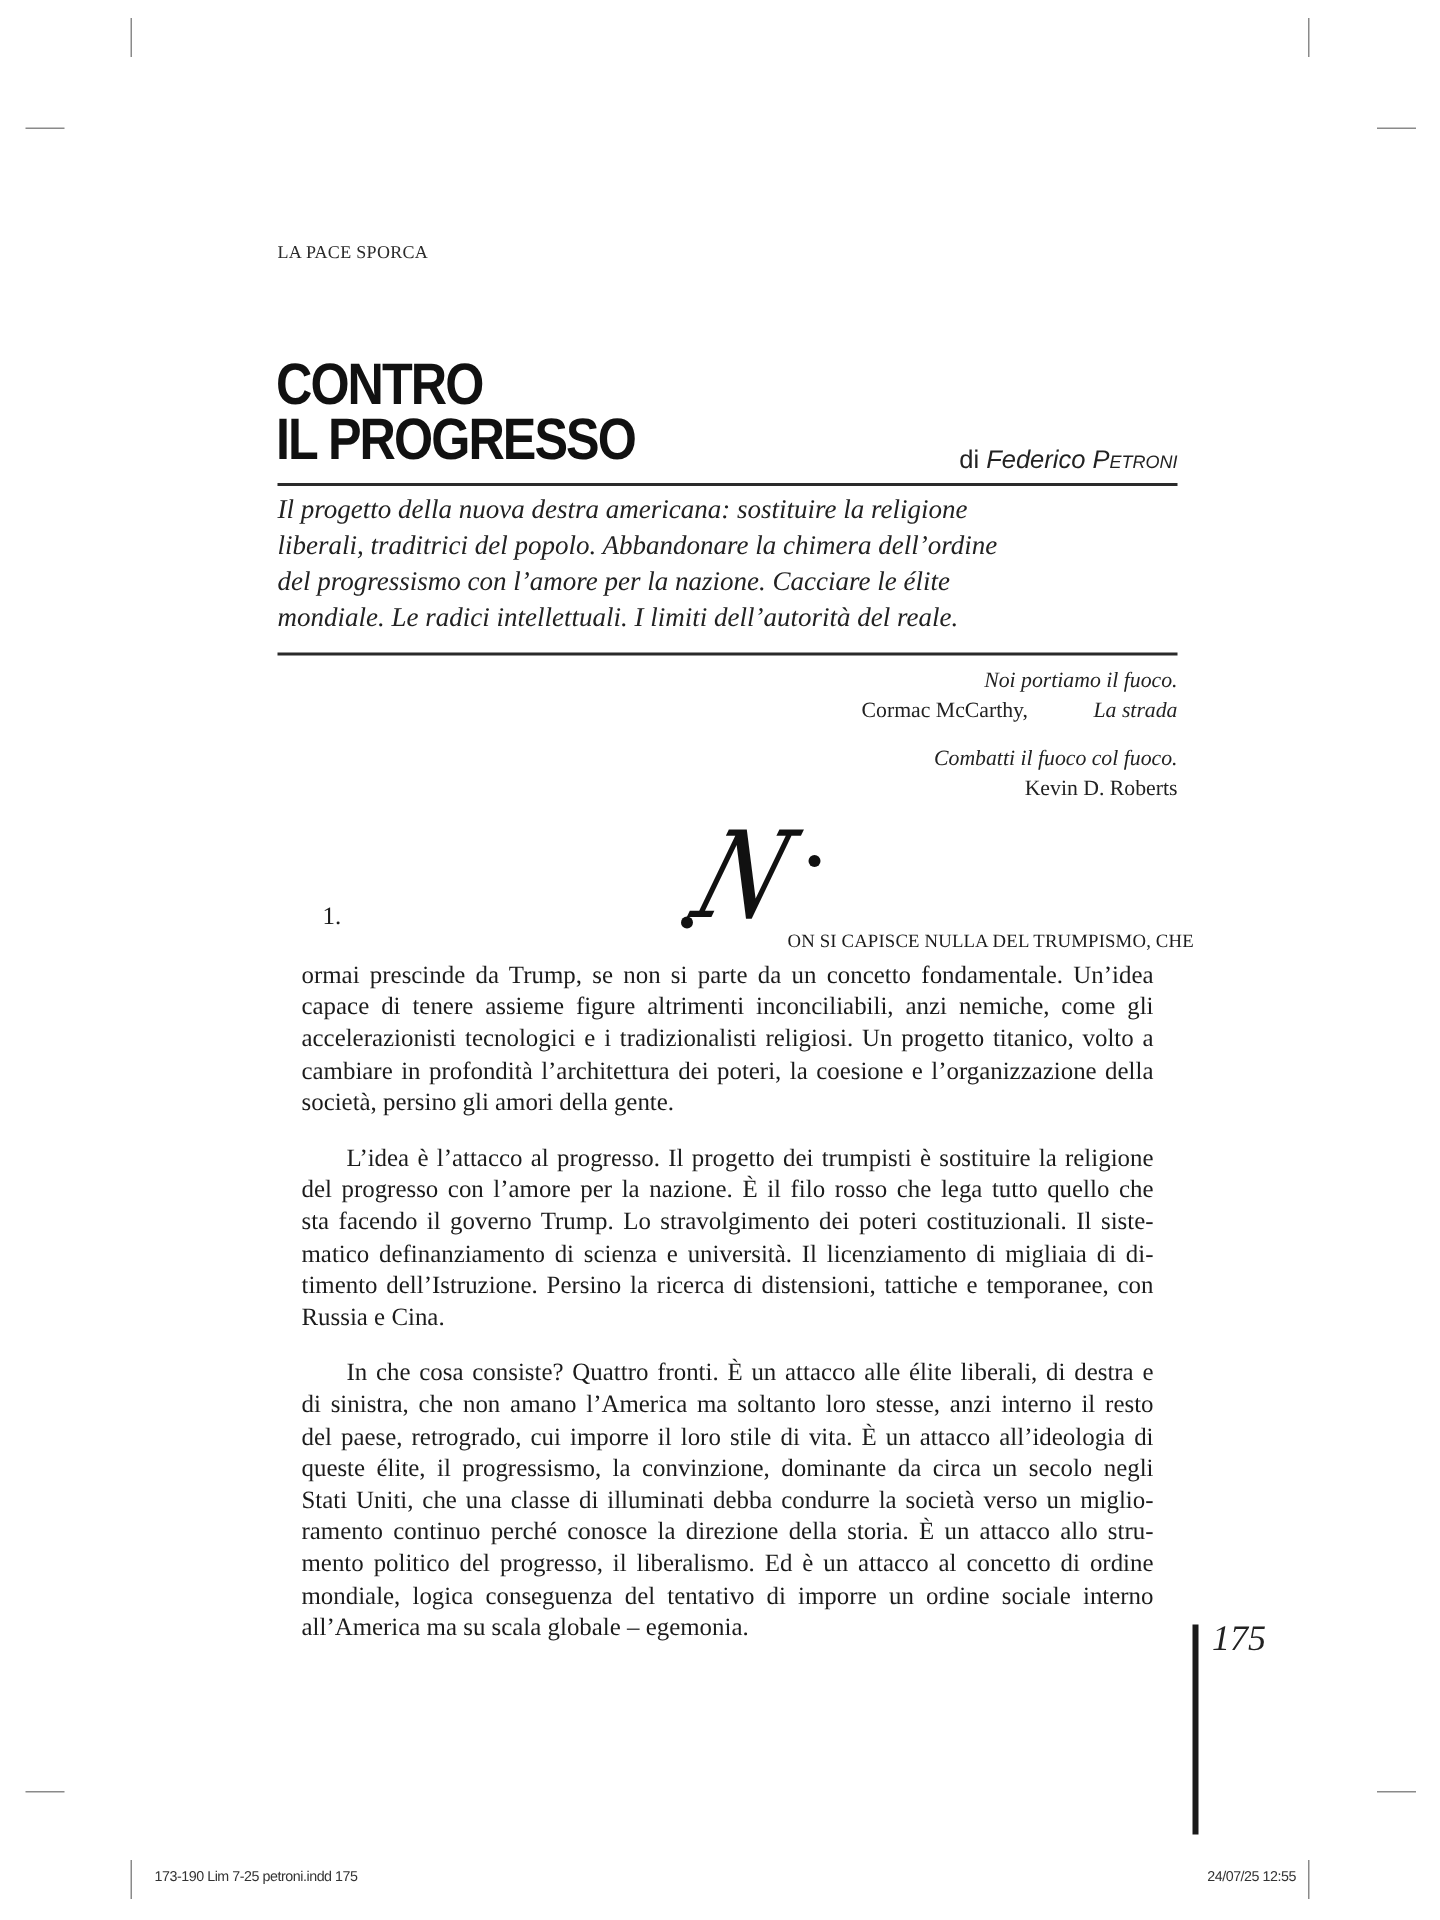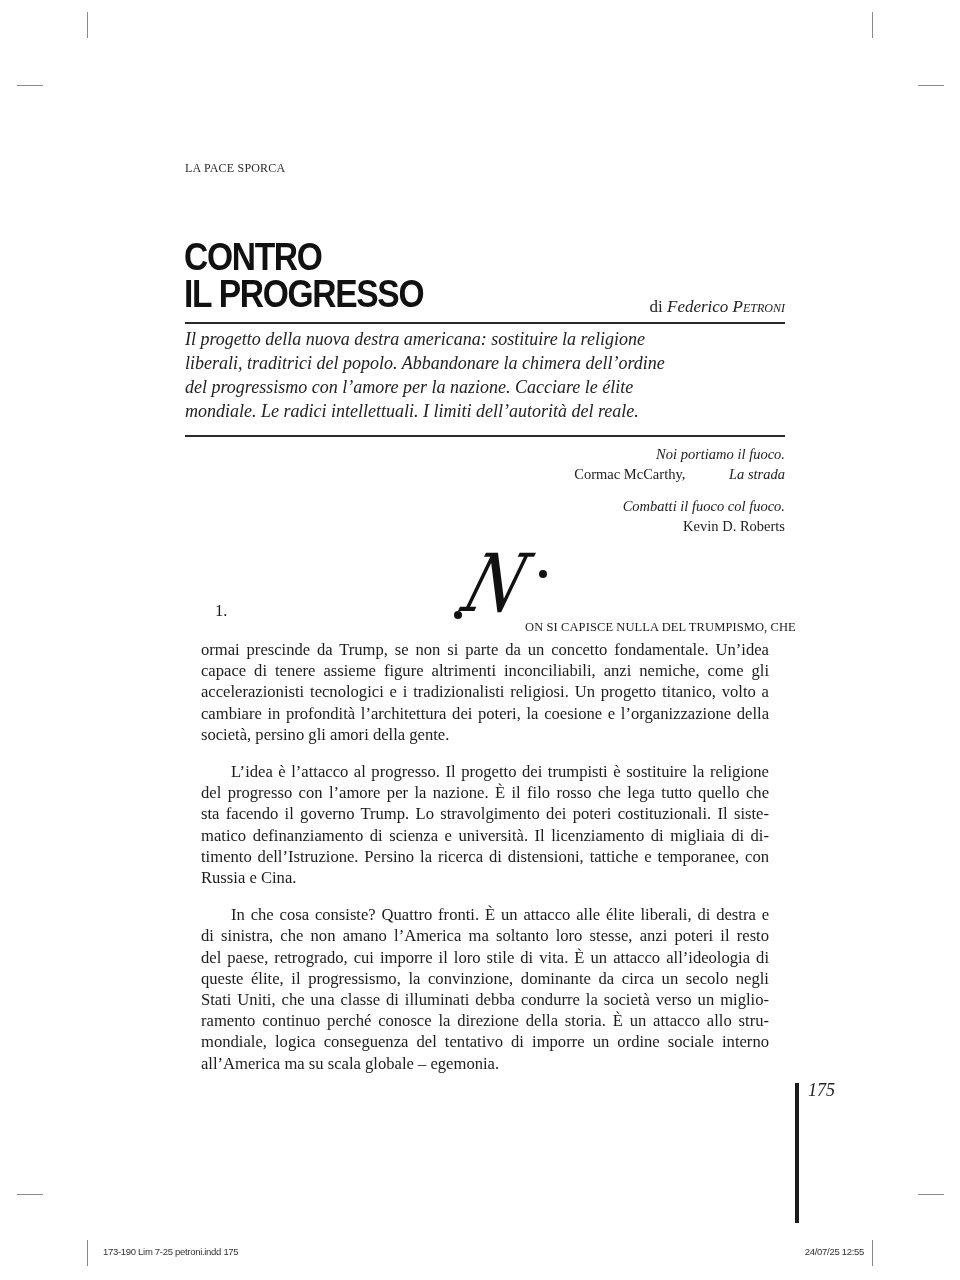--- a/index.html
+++ b/index.html
@@ -44,21 +44,21 @@
       transform: scaleX(0.86);
       transform-origin: left top;
       color: #111;
     }
     .title div { white-space: nowrap; }
 
     .byline {
       position: absolute;
       right: 175px;
       top: 297px;
-      font-family: Liberation Serif, serif;
+      font-family: Liberation Sans, sans-serif;
       font-size: 17px;
       color: #222;
       white-space: nowrap;
       margin-left: 24px;
     }
     .byline .author {
       font-style: italic;
     }
     .byline .surname {
       font-style: italic;
@@ -168,21 +168,21 @@
       width: 4px;
       height: 140px;
       background: #1a1a1a;
     }
     .page-number {
       position: absolute;
       left: 808px;
       top: 1080px;
       font-family: "Liberation Serif", serif;
       font-style: italic;
-      font-size: 18px;
+      font-size: 24px;
       color: #222;
     }
 
     .slug {
       position: absolute;
       top: 1246px;
       font-family: "Liberation Sans", sans-serif;
       font-size: 9.5px;
       color: #333;
       letter-spacing: -0.3px;
@@ -264,25 +264,26 @@
     <span class="line j" style="padding-left:30px">L’idea è l’attacco al progresso. Il progetto dei trumpisti è sostituire la religione</span>
     <span class="line j">del progresso con l’amore per la nazione. È il filo rosso che lega tutto quello che</span>
     <span class="line j">sta facendo il governo Trump. Lo stravolgimento dei poteri costituzionali. Il siste-</span>
     <span class="line j">matico definanziamento di scienza e università. Il licenziamento di migliaia di di-</span>
     <span class="line j">timento dell’Istruzione. Persino la ricerca di distensioni, tattiche e temporanee, con</span>
     <span class="line">Russia e Cina.</span>
   </p>
 
   <p class="para cont">
     <span class="line j" style="padding-left:30px">In che cosa consiste? Quattro fronti. È un attacco alle élite liberali, di destra e</span>
-    <span class="line j">di sinistra, che non amano l’America ma soltanto loro stesse, anzi poteri il resto</span>
+    <span class="line j">di sinistra, che non amano l’America ma soltanto loro stesse, anzi interno il resto</span>
     <span class="line j">del paese, retrogrado, cui imporre il loro stile di vita. È un attacco all’ideologia di</span>
     <span class="line j">queste élite, il progressismo, la convinzione, dominante da circa un secolo negli</span>
     <span class="line j">Stati Uniti, che una classe di illuminati debba condurre la società verso un miglio-</span>
     <span class="line j">ramento continuo perché conosce la direzione della storia. È un attacco allo stru-</span>
+    <span class="line j">mento politico del progresso, il liberalismo. Ed è un attacco al concetto di ordine</span>
     <span class="line j">mondiale, logica conseguenza del tentativo di imporre un ordine sociale interno</span>
     <span class="line">all’America ma su scala globale – egemonia.</span>
   </p>
 
 </div>
 
 <div class="page-bar"></div>
 <div class="page-number">175</div>
 
 <div class="slug slug-left">173-190 Lim 7-25 petroni.indd   175</div>

